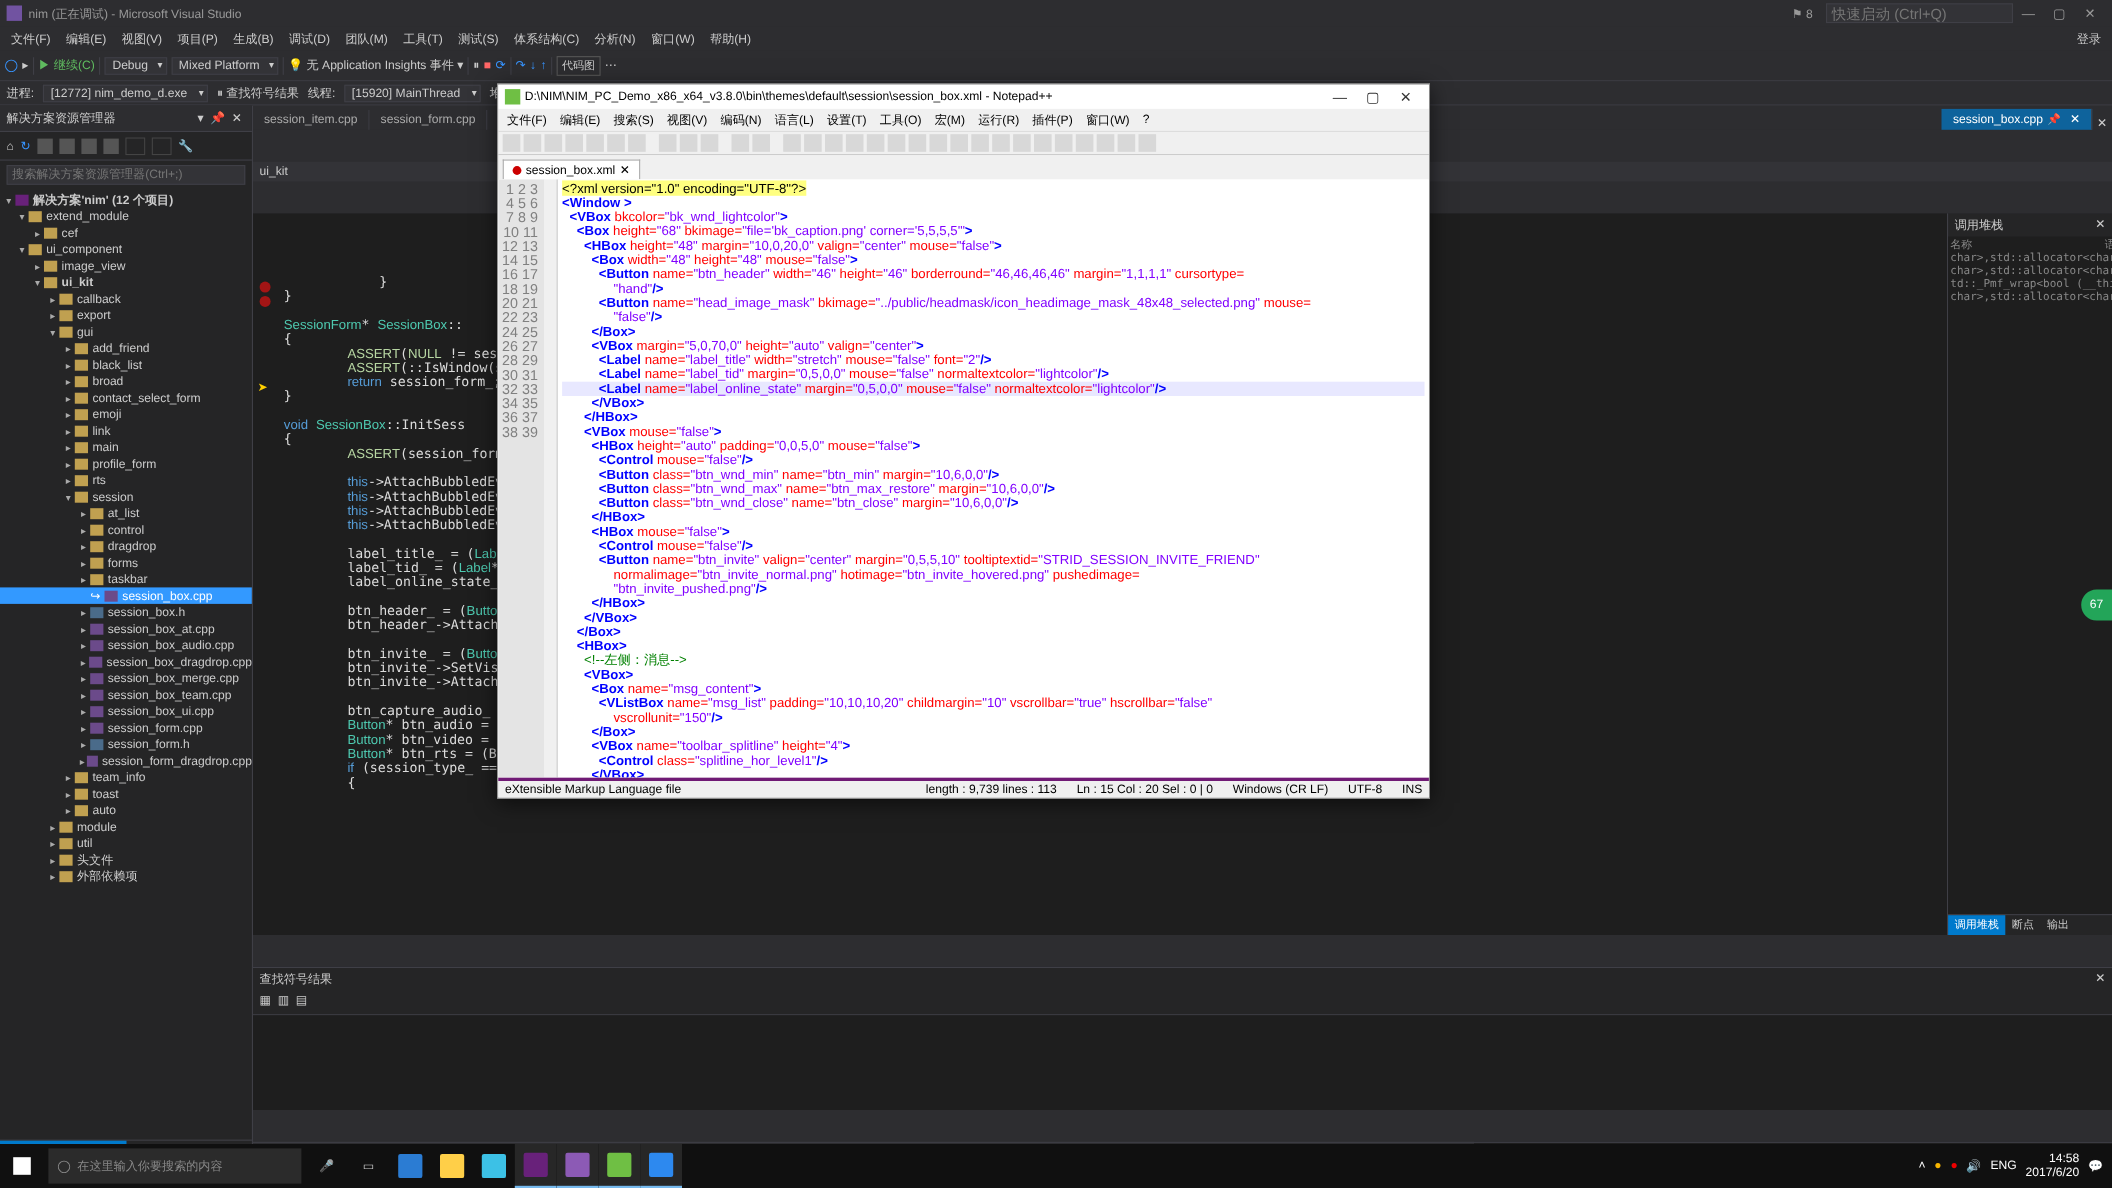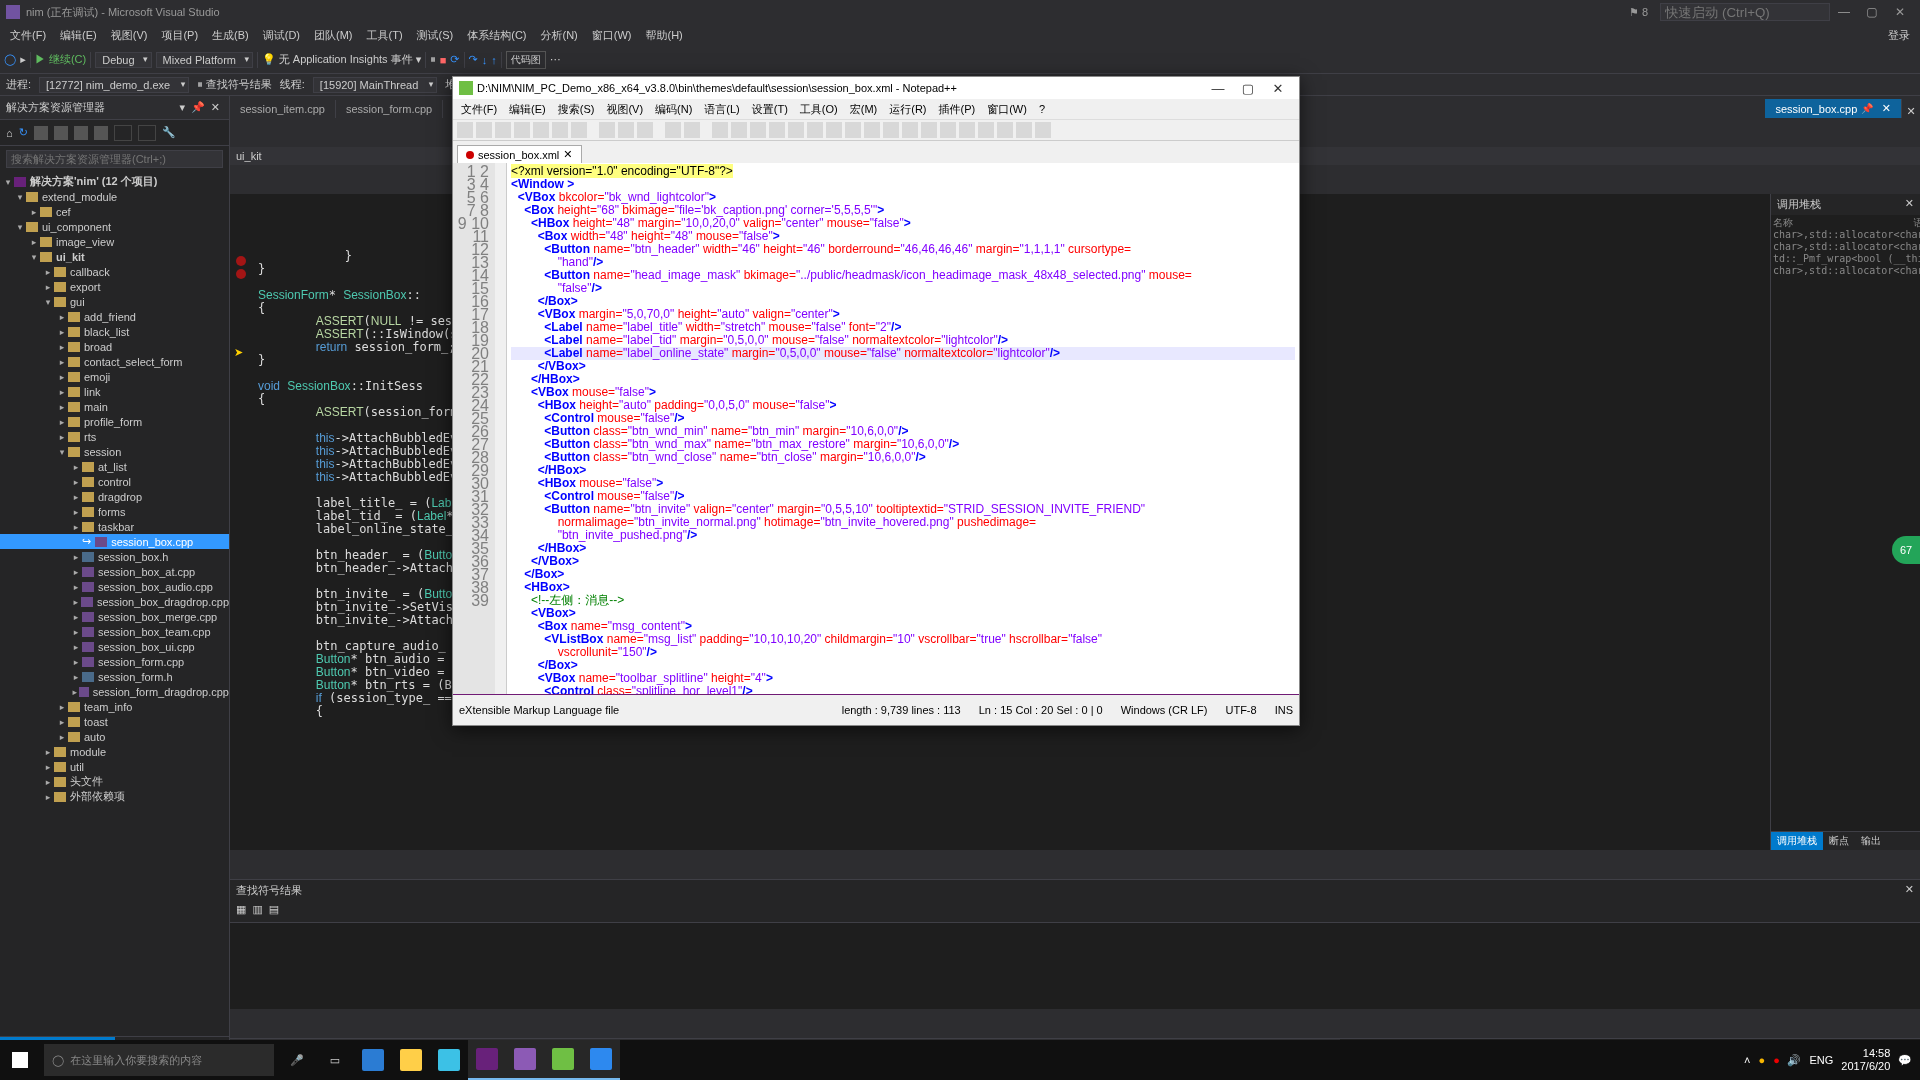--- a/index.html
+++ b/index.html
@@ -98,26 +98,26 @@
 .npp-title .winbtn { width: 30px; text-align: center; font-size: 13px; color:#333; }
 .npp-menu { height: 20px; background: #f0f0f0; display: flex; align-items: center; padding: 0 4px; color: #000; font-size: 11px; gap: 4px; }
 .npp-menu span { padding: 1px 4px; }
 .npp-tb { height: 22px; background: #f0f0f0; border-top:1px solid #ddd; border-bottom:1px solid #ccc; display:flex; align-items:center; gap:3px; padding:0 4px; }
 .npp-tb .ti { width:16px; height:16px; background:#d8d8d8; }
 .npp-tabs { height: 22px; background:#f0f0f0; display:flex; align-items:flex-end; padding-left:4px; }
 .npp-tab { background:#fff; border:1px solid #aaa; border-bottom:none; padding:2px 8px; font-size:11px; color:#000; display:flex; align-items:center; gap:4px;}
 .npp-tab .dot { width:8px;height:8px;background:#c00;border-radius:50%;}
 .npp-tab .x { font-size:11px; }
 .npp-code { flex:1; background:#fff; color:#000; font-family:Consolas,monospace; font-size:12px; overflow:hidden; display:flex; }
-.npp-gutter { width:42px; background:#e4e4e4; color:#808080; text-align:right; padding:2px 6px 2px 2px; font-size:16px; line-height:13px; }
+.npp-gutter { width:42px; background:#e4e4e4; color:#808080; text-align:right; padding:2px 6px 2px 2px; font-size:13px; line-height:13px; }
 .npp-fold { width:12px; background:#f0f0f0; border-right:1px solid #ccc; }
 .npp-lines { flex:1; padding:2px 4px; white-space:pre; font-size:12px; line-height:13px; overflow:hidden;}
 .xml-t{color:#0000ff;font-weight:bold;} .xml-a{color:#ff0000;} .xml-v{color:#8000ff;} .xml-d{color:#000; background:#ffff80;} .xml-c{color:#008000;}
 .npp-lines .hl { background:#e8e8ff; display:inline-block; width:100%; }
-.npp-status { height:31px; background:#f0f0f0; border-top:1px solid #701a75; display:flex; align-items:center; font-size:11px; color:#000; padding:0 6px; gap:18px;}
+.npp-status { height:18px; background:#f0f0f0; border-top:3px solid #701a75; display:flex; align-items:center; font-size:11px; color:#000; padding:0 6px; gap:18px;}
 .npp-status .spacer{flex:1;}
 
 
 .taskbar { position:absolute; left:0; right:0; bottom:0; height:40px; background:#101010; display:flex; align-items:center; }
 .taskbar .start { width:40px; height:40px; display:flex;align-items:center;justify-content:center; }
 .taskbar .start .winlogo { width:16px;height:16px; background:#fff; }
 .taskbar .search { flex: 0 0 230px; height:32px; background:#2b2b2b; color:#888; display:flex; align-items:center; padding:0 8px; margin:0 4px; gap:6px;}
 .taskbar .tbicon { width:38px;height:40px; display:flex;align-items:center;justify-content:center; }
 .taskbar .tbicon.active { border-bottom:2px solid #76b9ed; background:#272727; }
 .taskbar .appico { width:22px;height:22px; border-radius:2px; }

